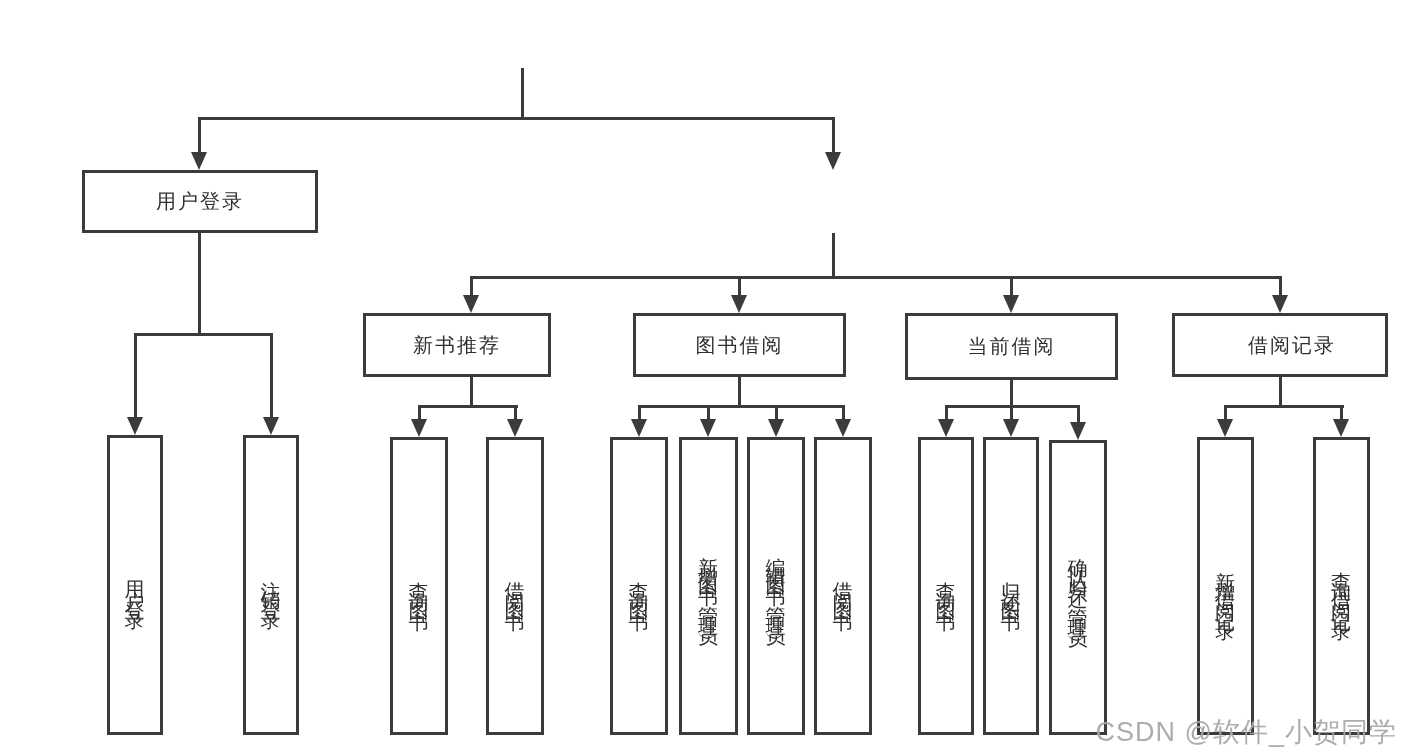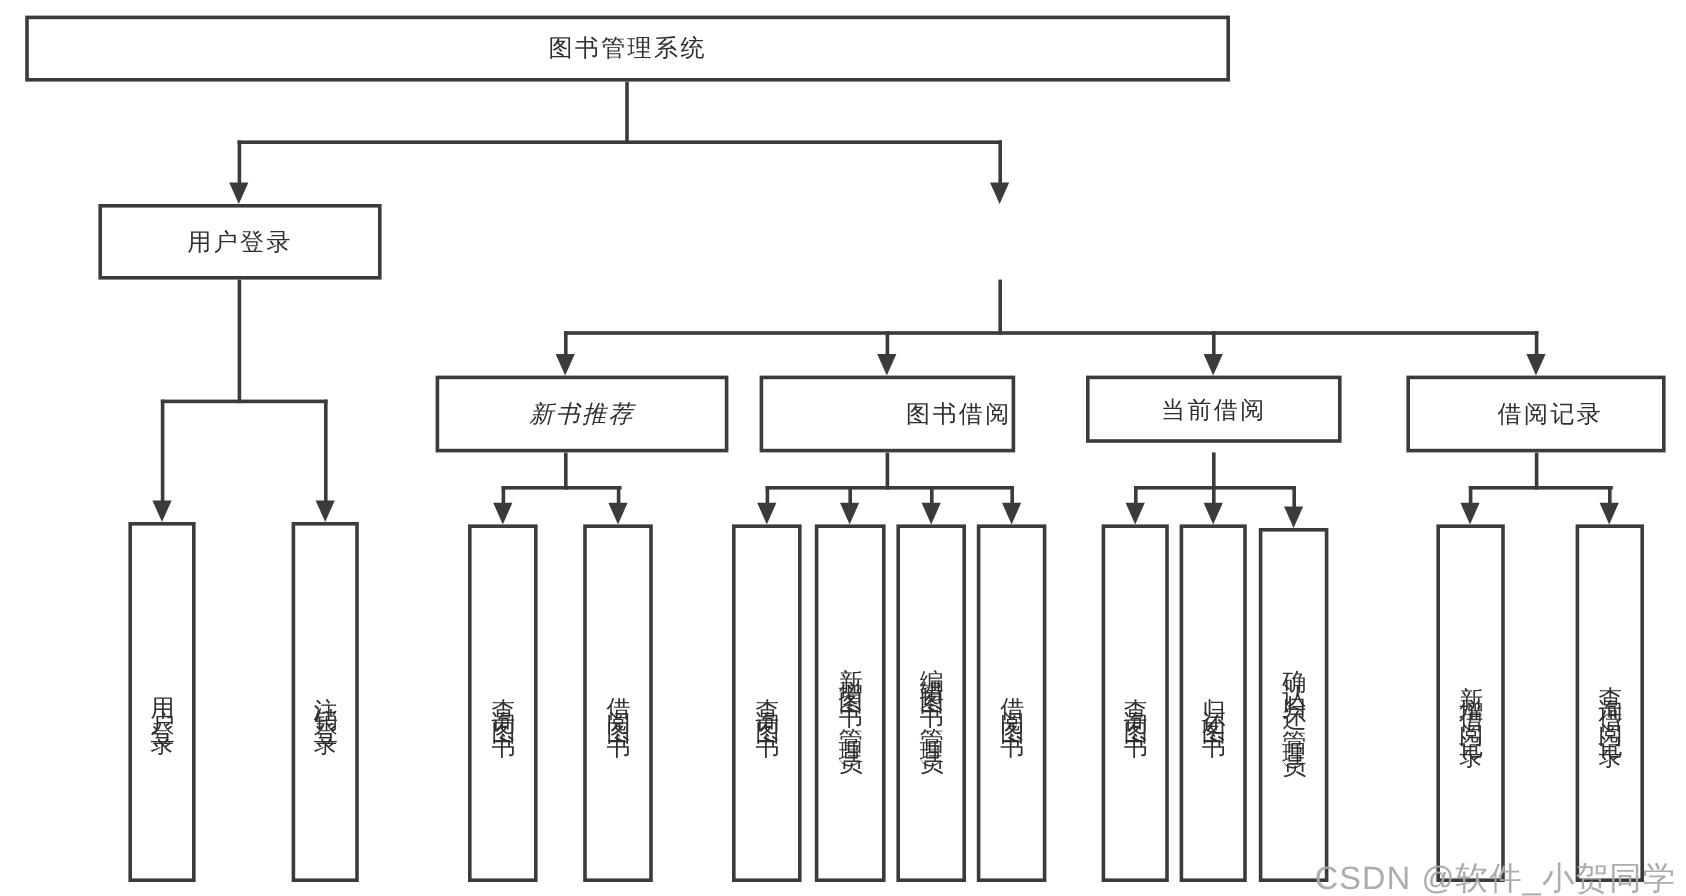--- a/index.html
+++ b/index.html
@@ -85,35 +85,32 @@
   <div class="arrow" style="left:1003px;top:419px;"></div>
   <div class="arrow" style="left:1070px;top:422px;"></div>
 
   <div class="vline" style="left:1279px;top:377px;height:31px;"></div>
   <div class="hline" style="left:1224px;top:405px;width:120px;"></div>
   <div class="vline" style="left:1224px;top:405px;height:16px;"></div>
   <div class="vline" style="left:1340px;top:405px;height:16px;"></div>
   <div class="arrow" style="left:1217px;top:419px;"></div>
   <div class="arrow" style="left:1333px;top:419px;"></div>
 
-  <div class="node hbox" style="left:21px;top:13px;width:1004px;height:55px;">
-    <span class="lbl">图书管理系统</span>
-  </div>
 
   <div class="node hbox" style="left:82px;top:170px;width:236px;height:63px;">
     <span class="lbl">用户登录</span>
   </div>
 
-  <div class="node hbox" style="left:363px;top:313px;width:244px;height:64px;font-style:italic;">
+  <div class="node hbox" style="left:363px;top:313px;width:188px;height:64px;">
     <span class="lbl">新书推荐</span>
   </div>
-  <div class="node hbox" style="left:633px;top:313px;width:213px;height:64px;justify-content:flex-end;">
+  <div class="node hbox" style="left:633px;top:313px;width:213px;height:64px;">
     <span class="lbl">图书借阅</span>
   </div>
-  <div class="node hbox" style="left:905px;top:313px;width:213px;height:56px;align-items:center;">
+  <div class="node hbox" style="left:905px;top:313px;width:213px;height:67px;align-items:center;">
     <span class="lbl">当前借阅</span>
   </div>
   <div class="node hbox" style="left:1172px;top:313px;width:216px;height:64px;padding-left:24px;">
     <span class="lbl">借阅记录</span>
   </div>
 
   <div class="node vbox" style="left:107px;top:435px;width:56px;height:300px;">
     <span class="vlbl">用户登录</span>
   </div>
   <div class="node vbox" style="left:243px;top:435px;width:56px;height:300px;">

